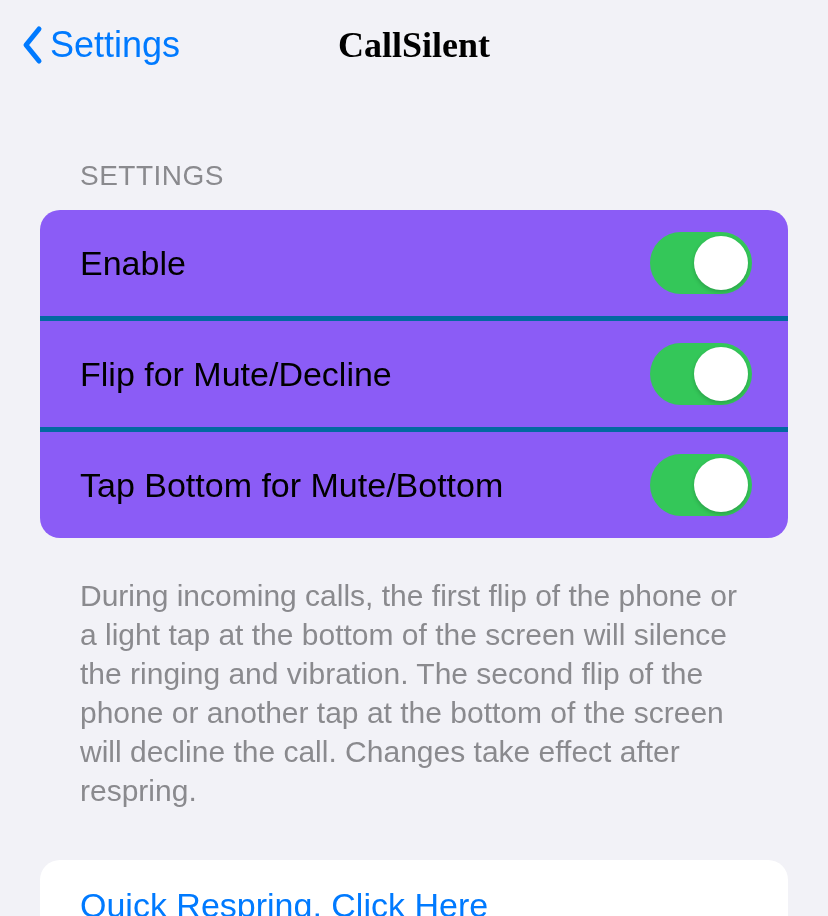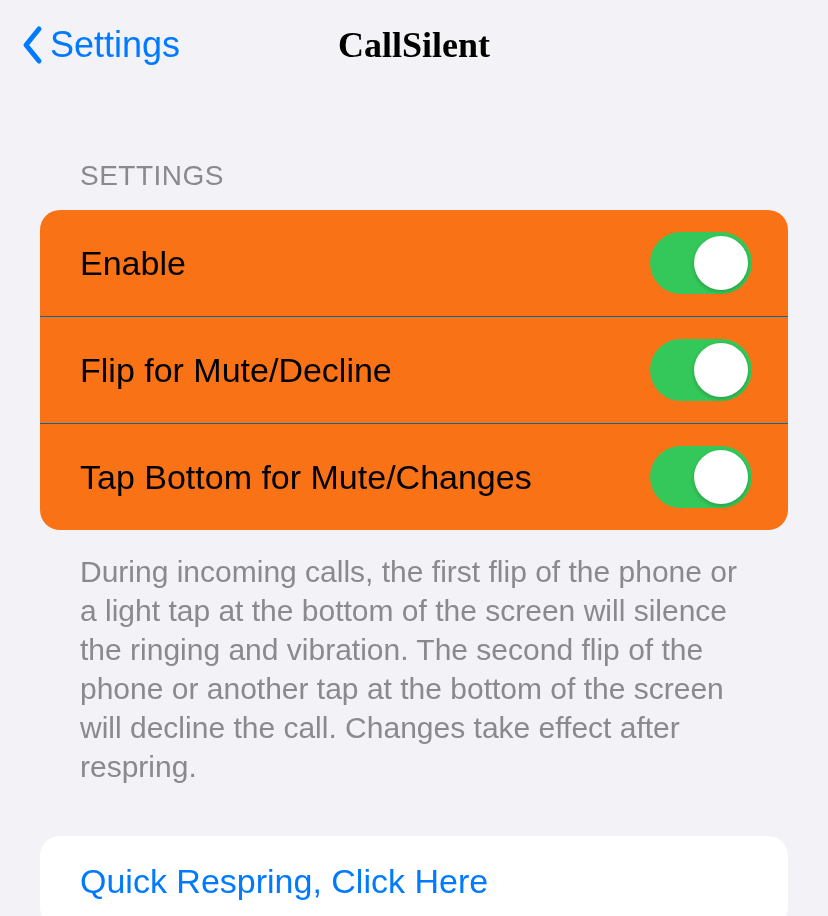--- a/index.html
+++ b/index.html
@@ -61,35 +61,35 @@
       margin-top: 70px;
       margin-bottom: 18px;
       font-size: 28px;
       font-weight: 400;
       color: #8a8a8e;
       letter-spacing: 0.5px;
       padding-left: 40px;
     }
     
     .settings-group {
-      background: #f97316;
+      background: #8b5cf6;
       border-radius: 20px;
       overflow: hidden;
     }
     
     .settings-row {
       display: flex;
       align-items: center;
       justify-content: space-between;
       padding: 22px 36px 22px 40px;
       min-height: 96px;
     }
     
     .settings-row + .settings-row {
-      border-top: 1px solid #0369a1;
+      border-top: 5px solid #0369a1;
     }
     
     .row-label {
       font-size: 34px;
       color: #000;
       font-weight: 400;
     }
     
     .toggle {
       width: 102px;
@@ -106,21 +106,21 @@
       right: 4px;
       top: 4px;
       width: 54px;
       height: 54px;
       background: #ffffff;
       border-radius: 50%;
       box-shadow: 0 2px 4px rgba(0,0,0,0.2);
     }
     
     .footer-text {
-      margin-top: 22px;
+      margin-top: 38px;
       padding: 0 40px;
       font-size: 30px;
       line-height: 1.3;
       color: #8a8a8e;
       font-weight: 400;
     }
     
     .action-group {
       margin-top: 50px;
       background: #ffffff;
@@ -160,21 +160,21 @@
         <div class="toggle-knob"></div>
       </div>
     </div>
     <div class="settings-row">
       <span class="row-label">Flip for Mute/Decline</span>
       <div class="toggle">
         <div class="toggle-knob"></div>
       </div>
     </div>
     <div class="settings-row">
-      <span class="row-label">Tap Bottom for Mute/Changes</span>
+      <span class="row-label">Tap Bottom for Mute/Bottom</span>
       <div class="toggle">
         <div class="toggle-knob"></div>
       </div>
     </div>
   </div>
 
   <div class="footer-text">During incoming calls, the first flip of the phone or a light tap at the bottom of the screen will silence the ringing and vibration. The second flip of the phone or another tap at the bottom of the screen will decline the call. Changes take effect after respring.</div>
 
   <div class="action-group">
     <div class="action-row">Quick Respring, Click Here</div>

